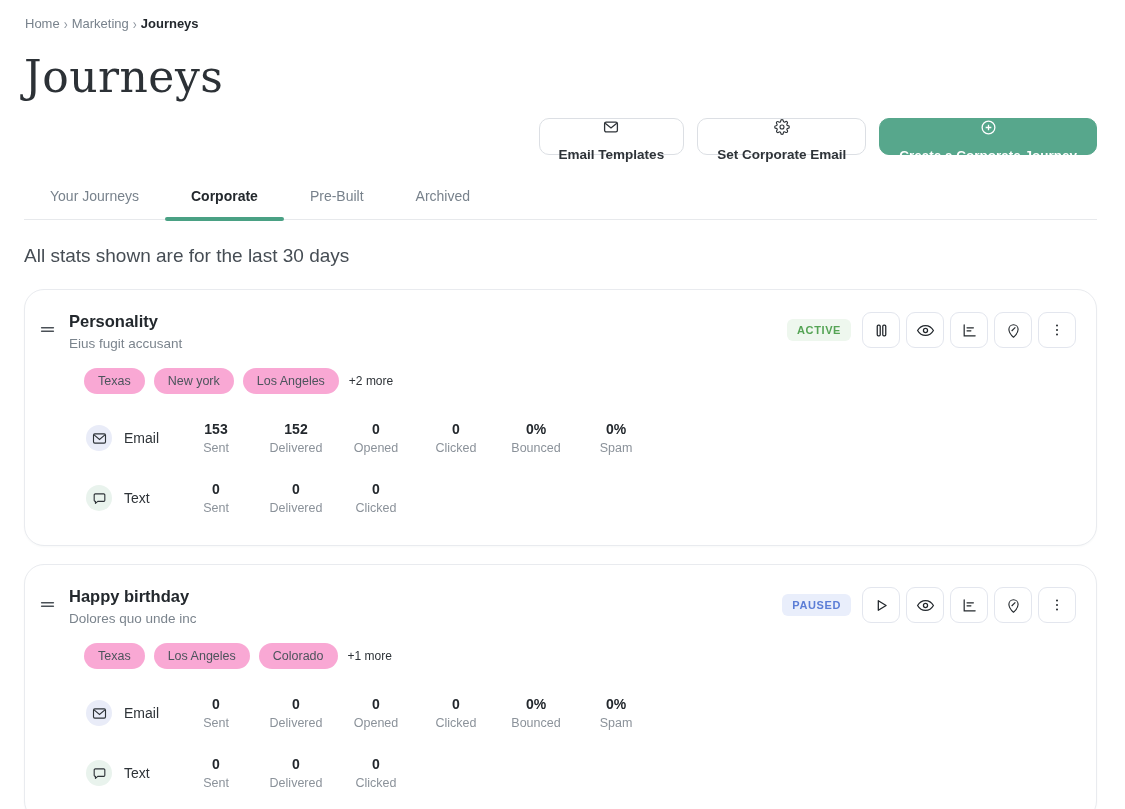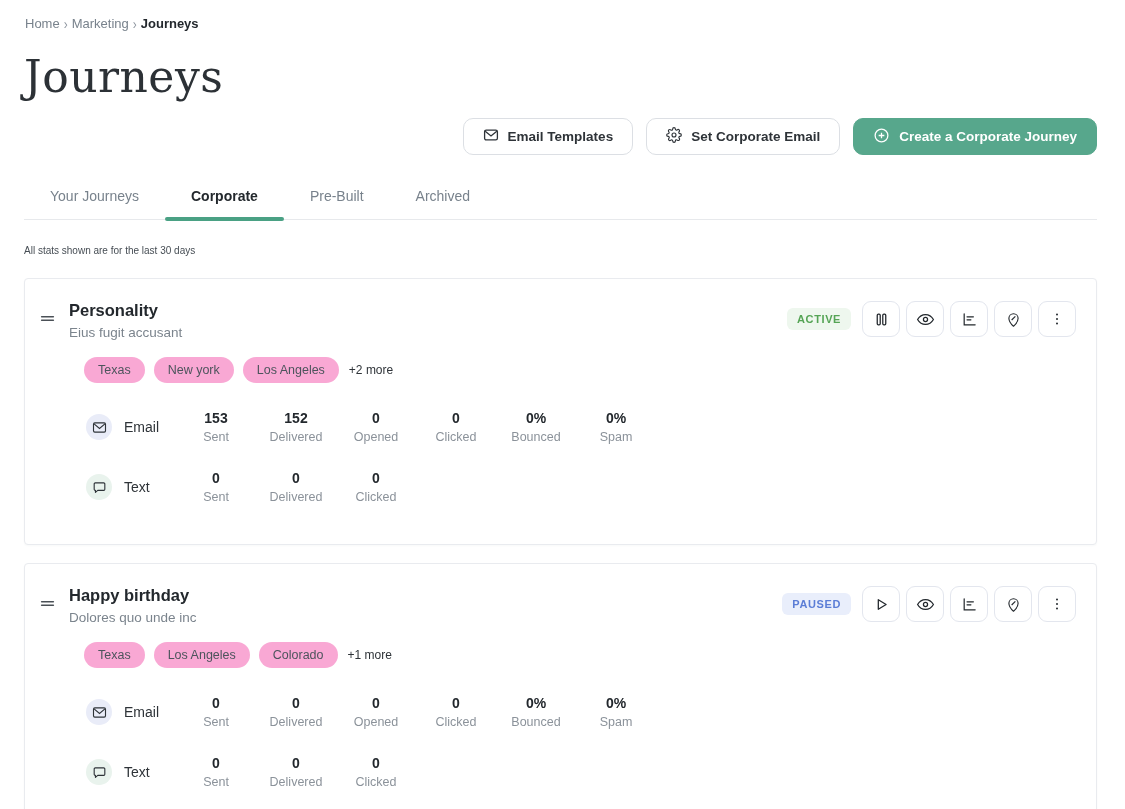--- a/index.html
+++ b/index.html
@@ -12,35 +12,35 @@
   .bc-item { cursor:pointer; }
   .bc-item.current { color:#23282d; font-weight:700; }
   .bc-sep { color:#8f97a0; font-size:12px; transform:scaleY(1.25); }
 
   
   .page-title { font-family:"DejaVu Serif", serif; font-weight:500; font-size:44px; color:#2c3136; margin-top:20px; letter-spacing:.5px; }
   .desc { font-size:13.5px; color:#717a83; margin-top:15px; }
 
   
   .actions { display:flex; justify-content:flex-end; gap:13px; margin-top:16px; }
-  .btn { display:flex; align-items:center; gap:9px; height:37px; padding:0 19px; border-radius:10px; font-size:13.5px; font-weight:700; font-family:inherit; cursor:pointer; }
+  .btn { display:flex; align-items:center; gap:9px; height:37px; padding:0 19px; border-radius:10px; font-size:13.5px; font-weight:700; font-family:inherit; cursor:pointer;flex-direction:column; }
   .btn.outline { background:#fff; border:1px solid #dcdfe4; color:#2e3338; }
   .btn.primary { background:var(--accent-green,#57a78c); border:1px solid var(--accent-green,#57a78c); color:#fff; }
   .btn svg { flex:0 0 auto; }
 
   
   .tabs { display:flex; margin-top:26px; border-bottom:1px solid #e7e9ec; }
   .tab { position:relative; background:none; border:none; font-family:inherit; font-size:14px; color:#78828c; padding:7px 26px 15px; cursor:pointer; }
   .tab.active { color:#23282d; font-weight:700; }
   .tab.active::after { content:""; position:absolute; left:0; right:0; bottom:-2px; height:4px; border-radius:3px; background:var(--tab-underline,#4aa184); }
 
-  .stats-note { font-size:10px; color:#464d54; margin-top:25px; }
-
-  
-  .card { border:1px solid #e9ebef; border-radius:4px; background:#fff; margin-top:22px; padding:22px 20px 40px 14px; box-shadow:0 1px 2px rgba(40,50,60,.03); }
+  .stats-note { font-size:19px; color:#464d54; margin-top:25px; }
+
+  
+  .card { border:1px solid #e9ebef; border-radius:20px; background:#fff; margin-top:22px; padding:22px 20px 30px 14px; box-shadow:0 1px 2px rgba(40,50,60,.03); }
   .card + .card { margin-top:18px; }
   .card-top { display:flex; align-items:flex-start; }
   .drag { color:#4a5056; margin:9px 13px 0 0; cursor:grab; line-height:0; }
   .card-title { font-size:16.5px; font-weight:700; color:#23282d; }
   .card-sub { font-size:13.5px; color:#7b848d; margin-top:5px; }
   .card-actions { margin-left:auto; display:flex; align-items:center; gap:6px; }
   .badge { font-size:11px; font-weight:700; letter-spacing:.6px; padding:5px 10px; border-radius:6px; margin-right:5px; }
   .badge.active { color:var(--active-badge-text,#55a455); background:var(--active-badge-bg,#eef7ee); }
   .badge.paused { color:var(--paused-badge-text,#5b7dd6); background:var(--paused-badge-bg,#e9eefb); }
   .iconbtn { width:38px; height:36px; border:1px solid #e3e6ee; border-radius:9px; background:#fff; color:#23282d; display:flex; align-items:center; justify-content:center; cursor:pointer; line-height:0; }

